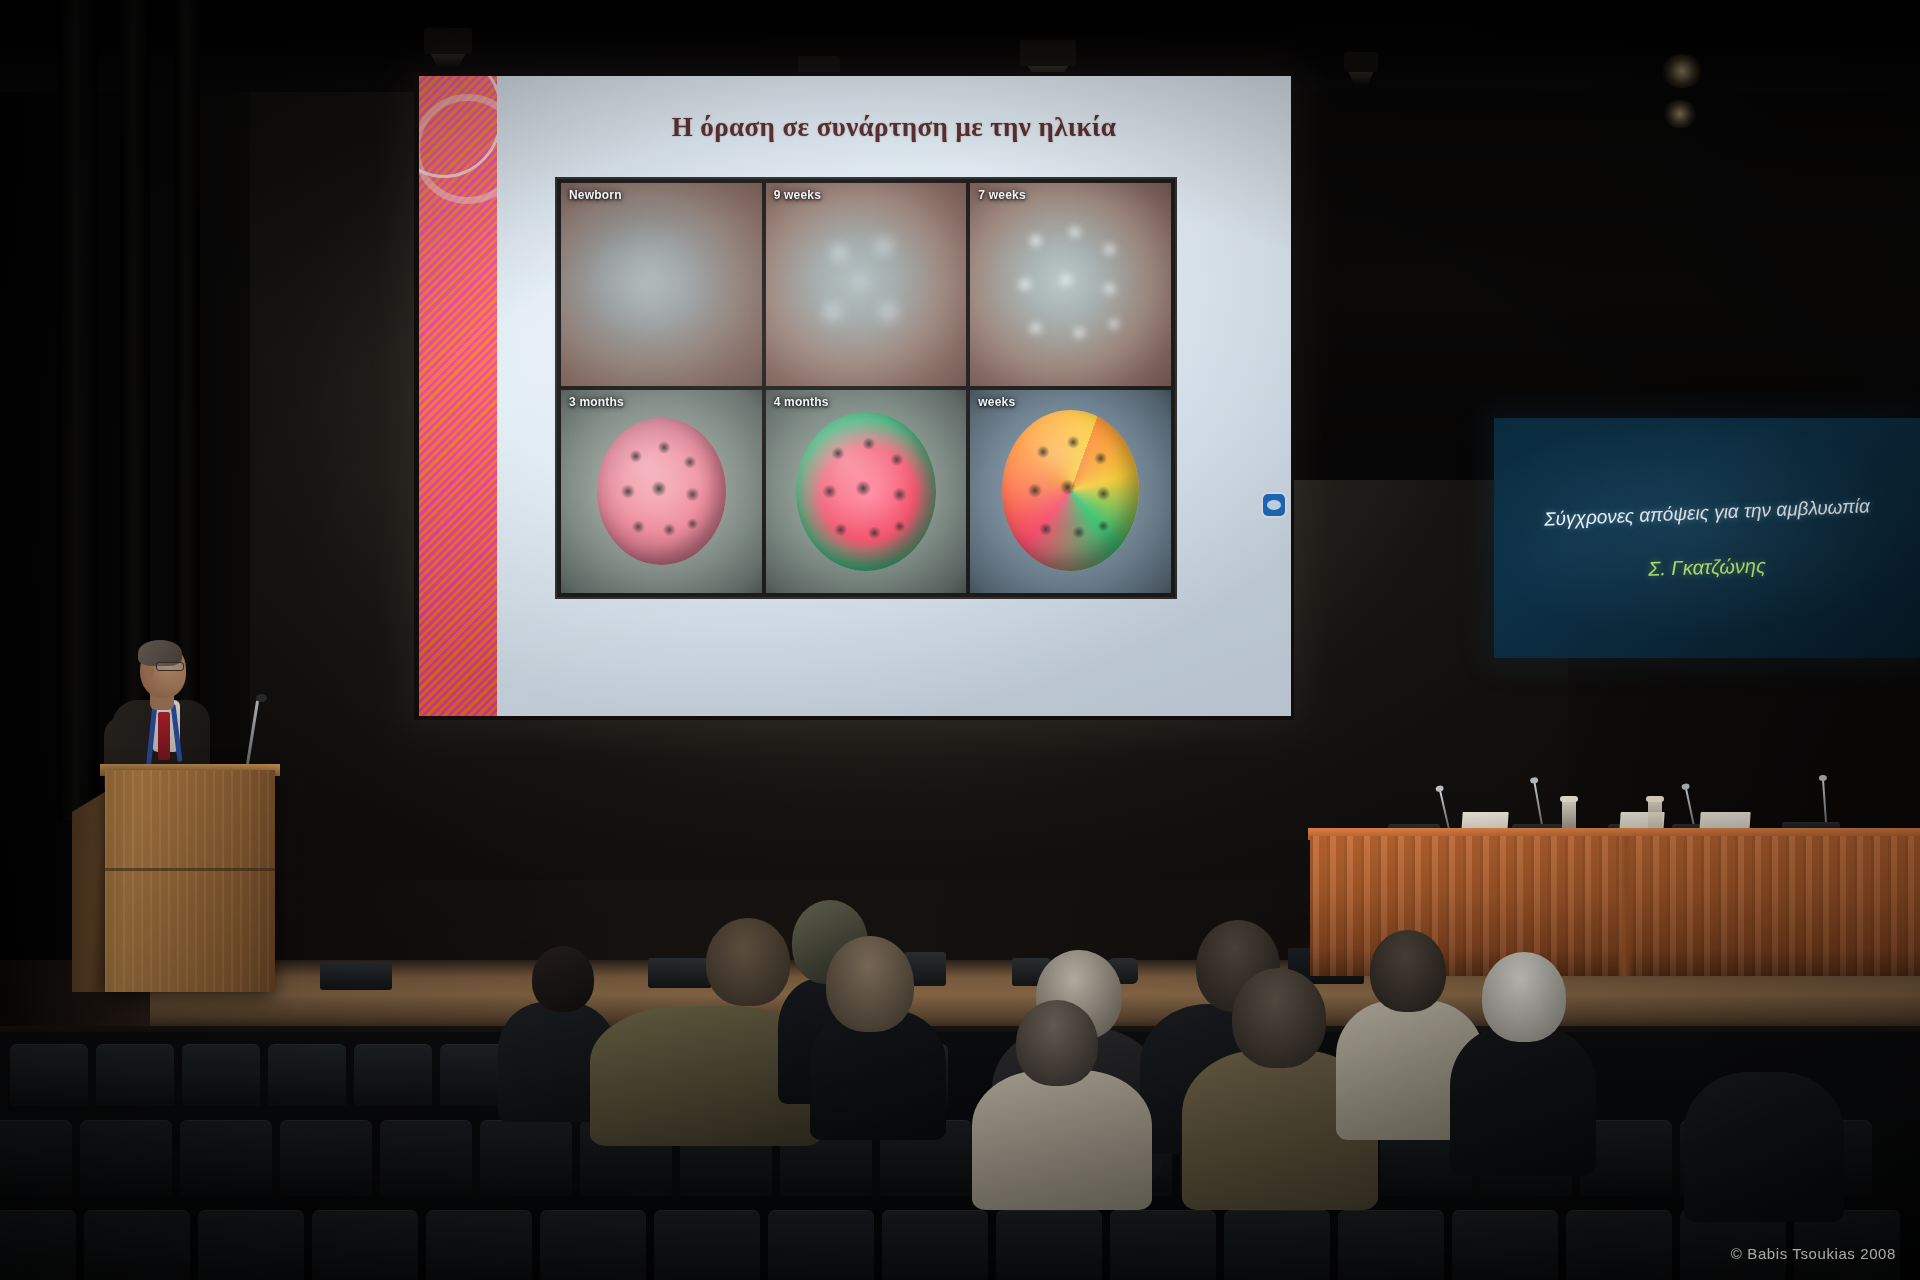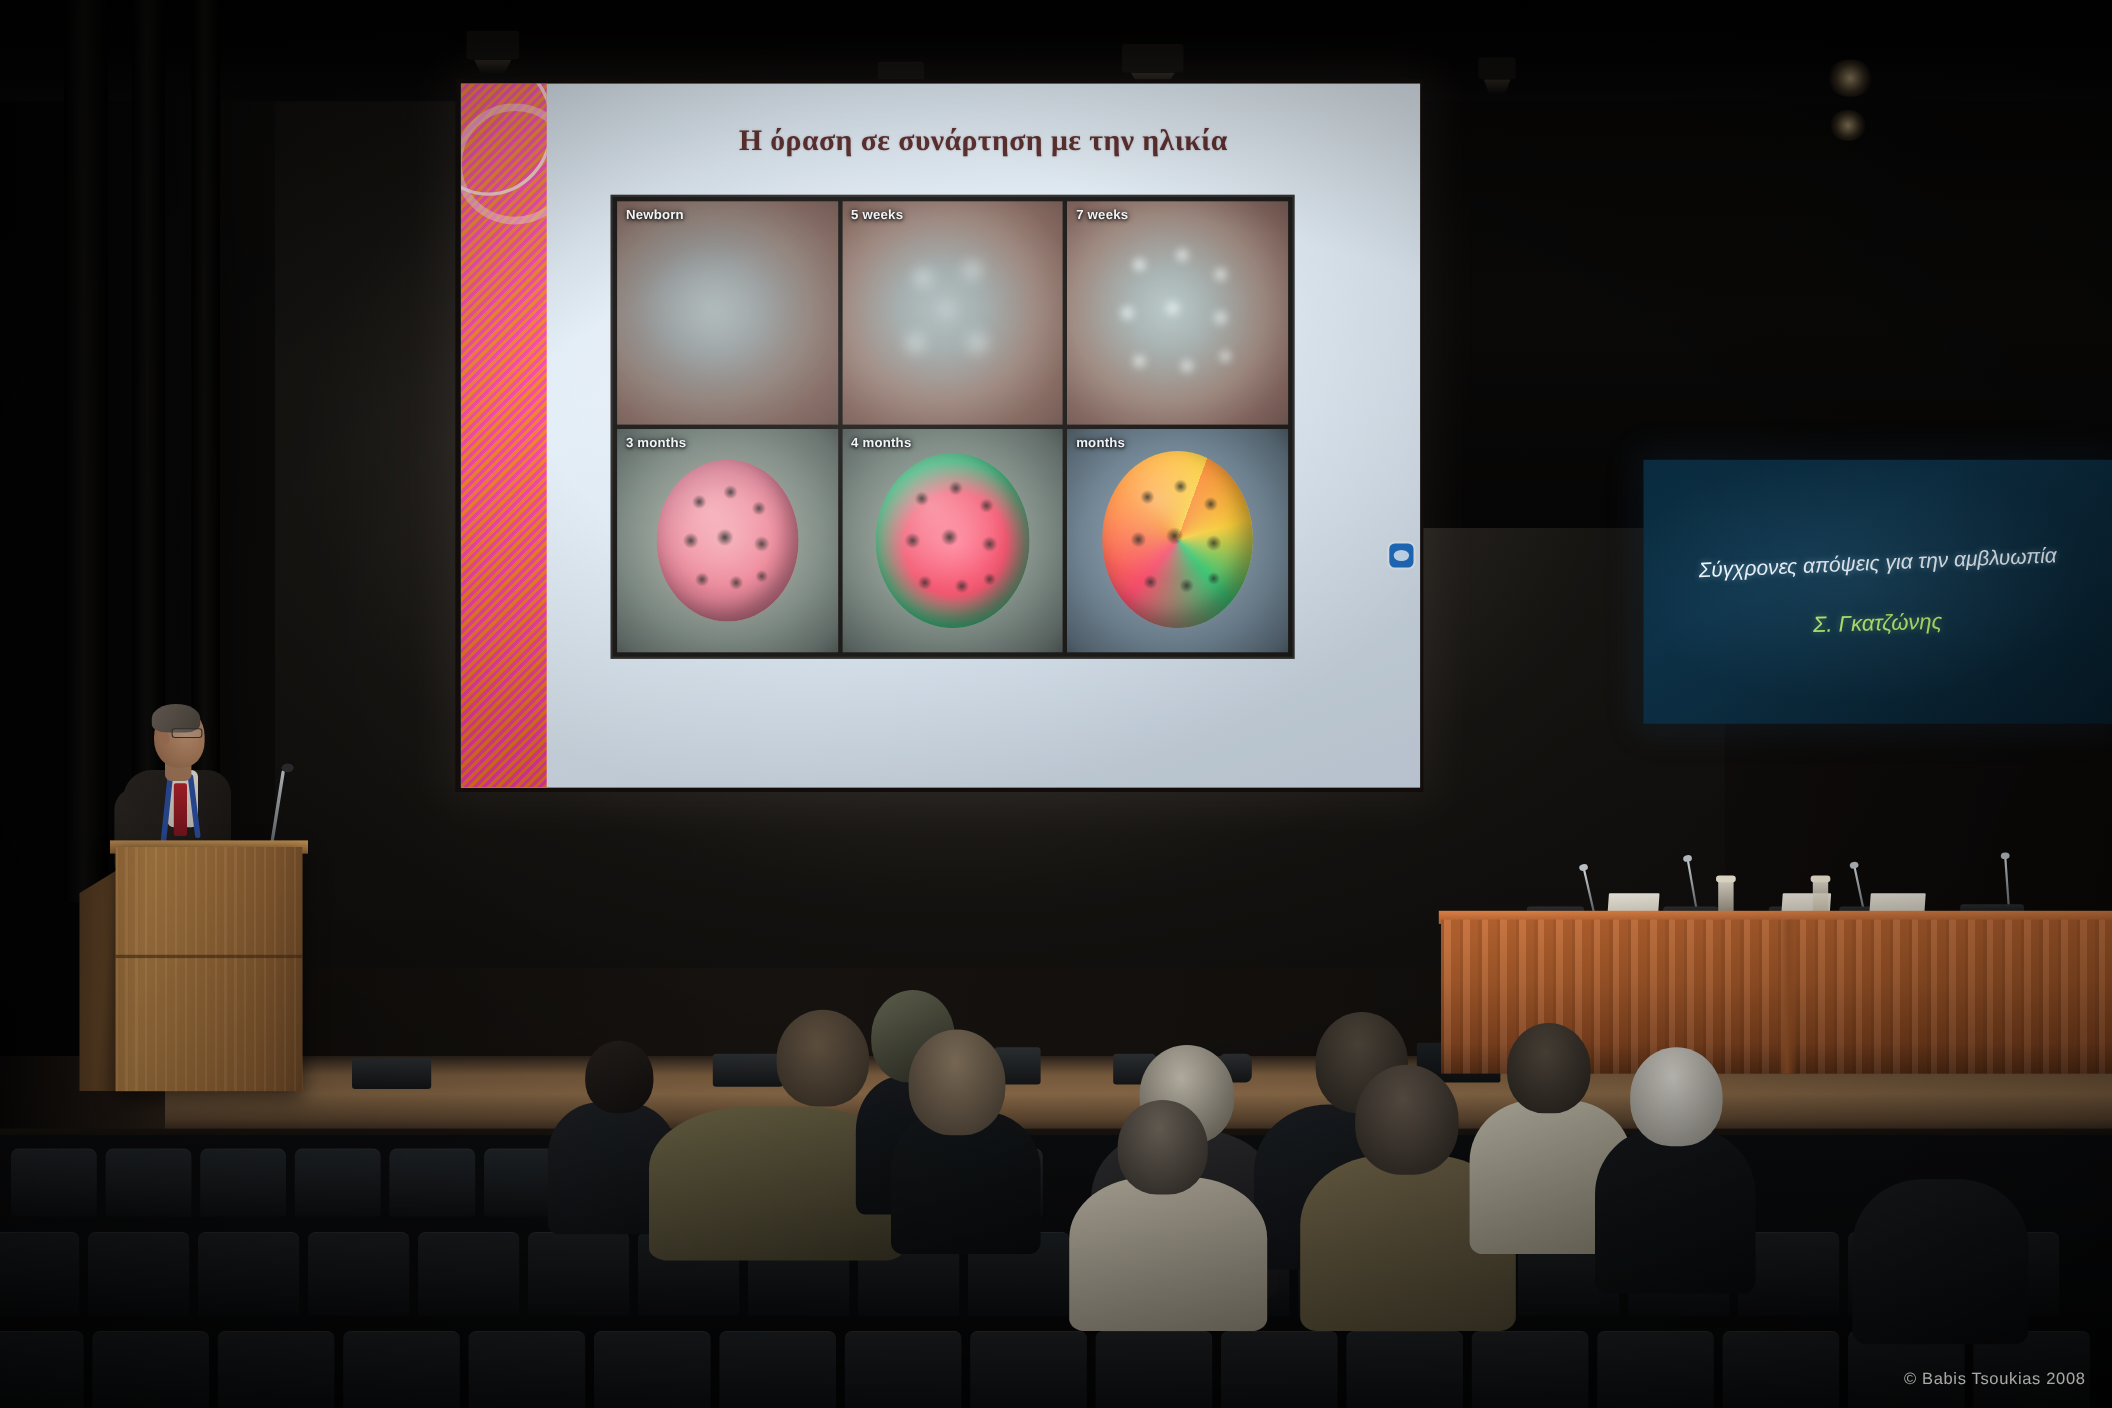--- a/index.html
+++ b/index.html
@@ -351,42 +351,42 @@
       <div class="deco-ring thin" style="left:-34px; top:-26px; width:118px; height:128px;"></div>
     </div>
 
     <div class="slide-title">Η όραση σε συνάρτηση με την ηλικία</div>
 
     <div class="photo-grid">
       <div class="cell c1">
         <span class="cell-label">Newborn</span>
       </div>
       <div class="cell c2">
-        <span class="cell-label">5 weeks</span>
+        <span class="cell-label">9 weeks</span>
       </div>
       <div class="cell c3">
         <span class="cell-label">7 weeks</span>
       </div>
       <div class="cell c4">
         <div class="ball b4">
             <div class="holes"></div>
           </div>
         <span class="cell-label">3 months</span>
       </div>
       <div class="cell c5">
         <div class="ball b5">
             <div class="holes"></div>
           </div>
         <span class="cell-label">4 months</span>
       </div>
       <div class="cell c6">
         <div class="ball b6">
             <div class="holes"></div>
           </div>
-        <span class="cell-label">months</span>
+        <span class="cell-label">weeks</span>
       </div>
     </div>
 
     <div class="slide-logo"></div>
   </div>
   <div class="screen-glare"></div>
 
   <div class="mon2">
     <div class="mon2-line1">Σύγχρονες απόψεις για την αμβλυωπία</div>
     <div class="mon2-line2">Σ. Γκατζώνης</div>

